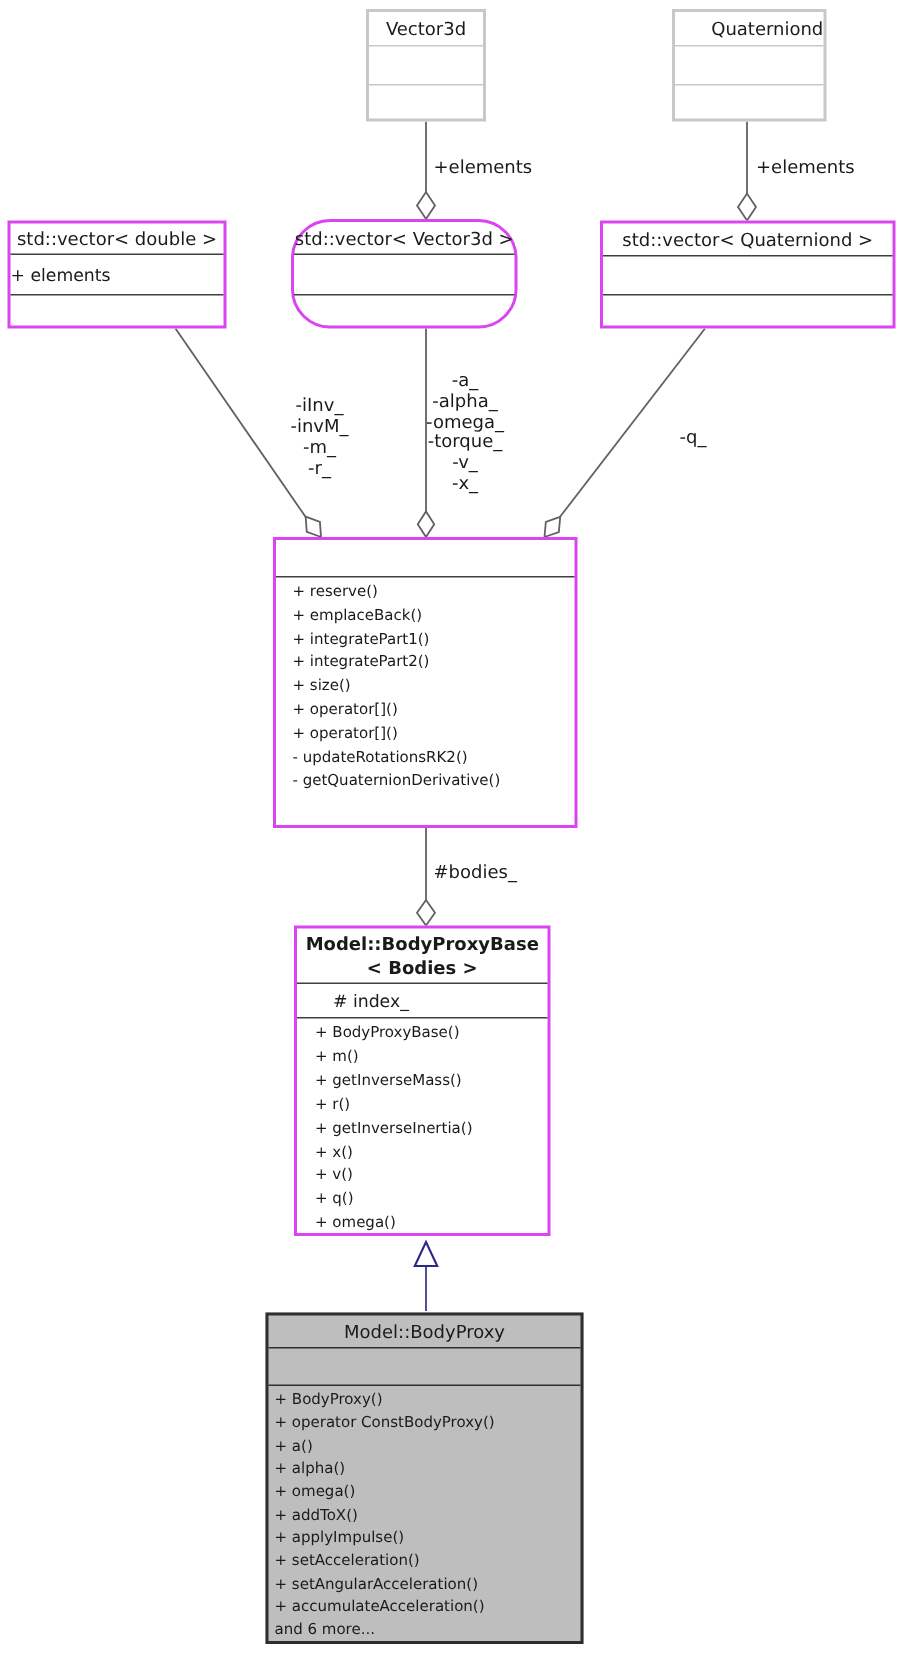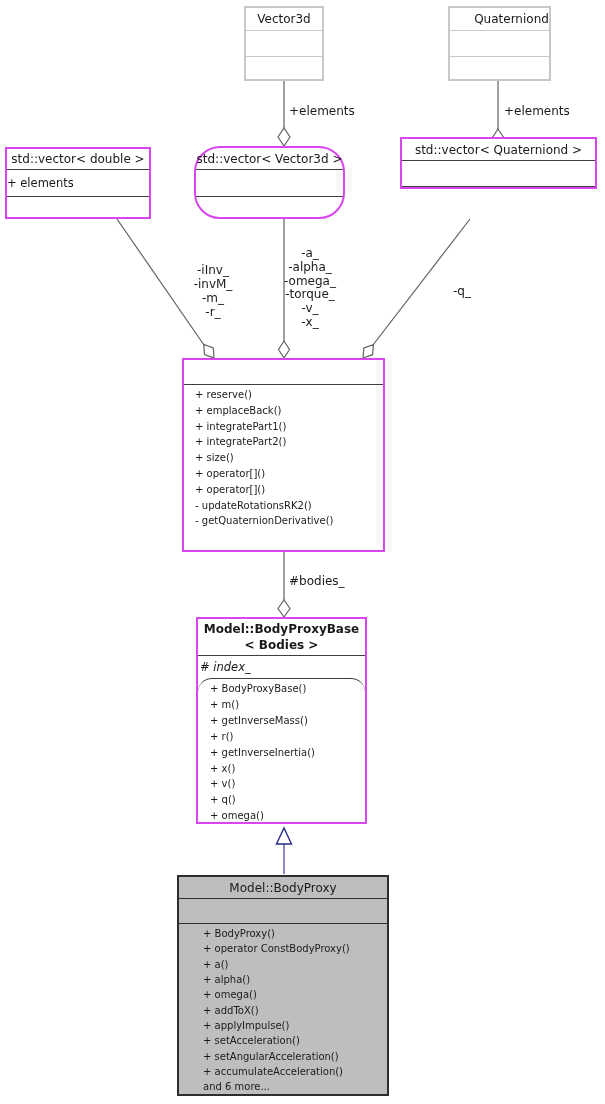--- a/index.html
+++ b/index.html
@@ -68,21 +68,21 @@
     <div class="row attrrow" style="height:27px;padding-left:0;">+ elements</div>
     <div class="row" style="height:21px;"></div>
   </div>
 
   <div class="node" style="left:194px;top:146px;width:151px;height:73px;border-radius:26px;">
     <div class="row titlerow" style="height:21px;">std::vector&lt; Vector3d &gt;</div>
     <div class="row" style="height:27px;"></div>
     <div class="row" style="height:21px;"></div>
   </div>
 
-  <div class="node" style="left:400px;top:137px;width:197px;height:52px;">
+  <div class="node" style="left:400px;top:147px;width:197px;height:72px;">
     <div class="row titlerow" style="height:21px;">std::vector&lt; Quaterniond &gt;</div>
     <div class="row" style="height:26px;"></div>
     <div class="row" style="height:21px;"></div>
   </div>
 
   <div class="node" style="left:182px;top:358px;width:203px;height:194px;">
     <div class="row" style="height:24px;"></div>
     <div class="row methods" style="height:142px;line-height:15.8px;padding:2px 0 0 11px;">+ reserve()
 + emplaceBack()
 + integratePart1()
@@ -90,36 +90,36 @@
 + size()
 + operator[]()
 + operator[]()
 - updateRotationsRK2()
 - getQuaternionDerivative()</div>
   </div>
 
   <div class="node" style="left:196px;top:617px;width:171px;height:207px;">
     <div class="row titlerow" style="height:36px;font-weight:bold;">Model::BodyProxyBase
 &lt; Bodies &gt;</div>
-    <div class="row attrrow" style="height:23px;padding-left:2px;font-style:italic;"># index_</div>
-    <div class="row methods" style="height:144px;line-height:15.9px;padding:2px 0 0 12px;border-radius:14px;">+ BodyProxyBase()
+    <div class="row attrrow" style="height:23px;padding-left:24px;"># index_</div>
+    <div class="row methods" style="height:144px;line-height:15.9px;padding:2px 0 0 12px;">+ BodyProxyBase()
 + m()
 + getInverseMass()
 + r()
 + getInverseInertia()
 + x()
 + v()
 + q()
 + omega()</div>
   </div>
 
   <div class="node highlight" style="left:177px;top:875px;width:212px;height:221px;">
     <div class="row titlerow" style="height:21px;">Model::BodyProxy</div>
     <div class="row" style="height:25px;"></div>
-    <div class="row methods" style="height:170px;line-height:15.35px;padding:2px 0 0 24px;">+ BodyProxy()
+    <div class="row methods" style="height:170px;line-height:15.35px;padding:2px 0 0 4px;">+ BodyProxy()
 + operator ConstBodyProxy()
 + a()
 + alpha()
 + omega()
 + addToX()
 + applyImpulse()
 + setAcceleration()
 + setAngularAcceleration()
 + accumulateAcceleration()
 and 6 more...</div>

